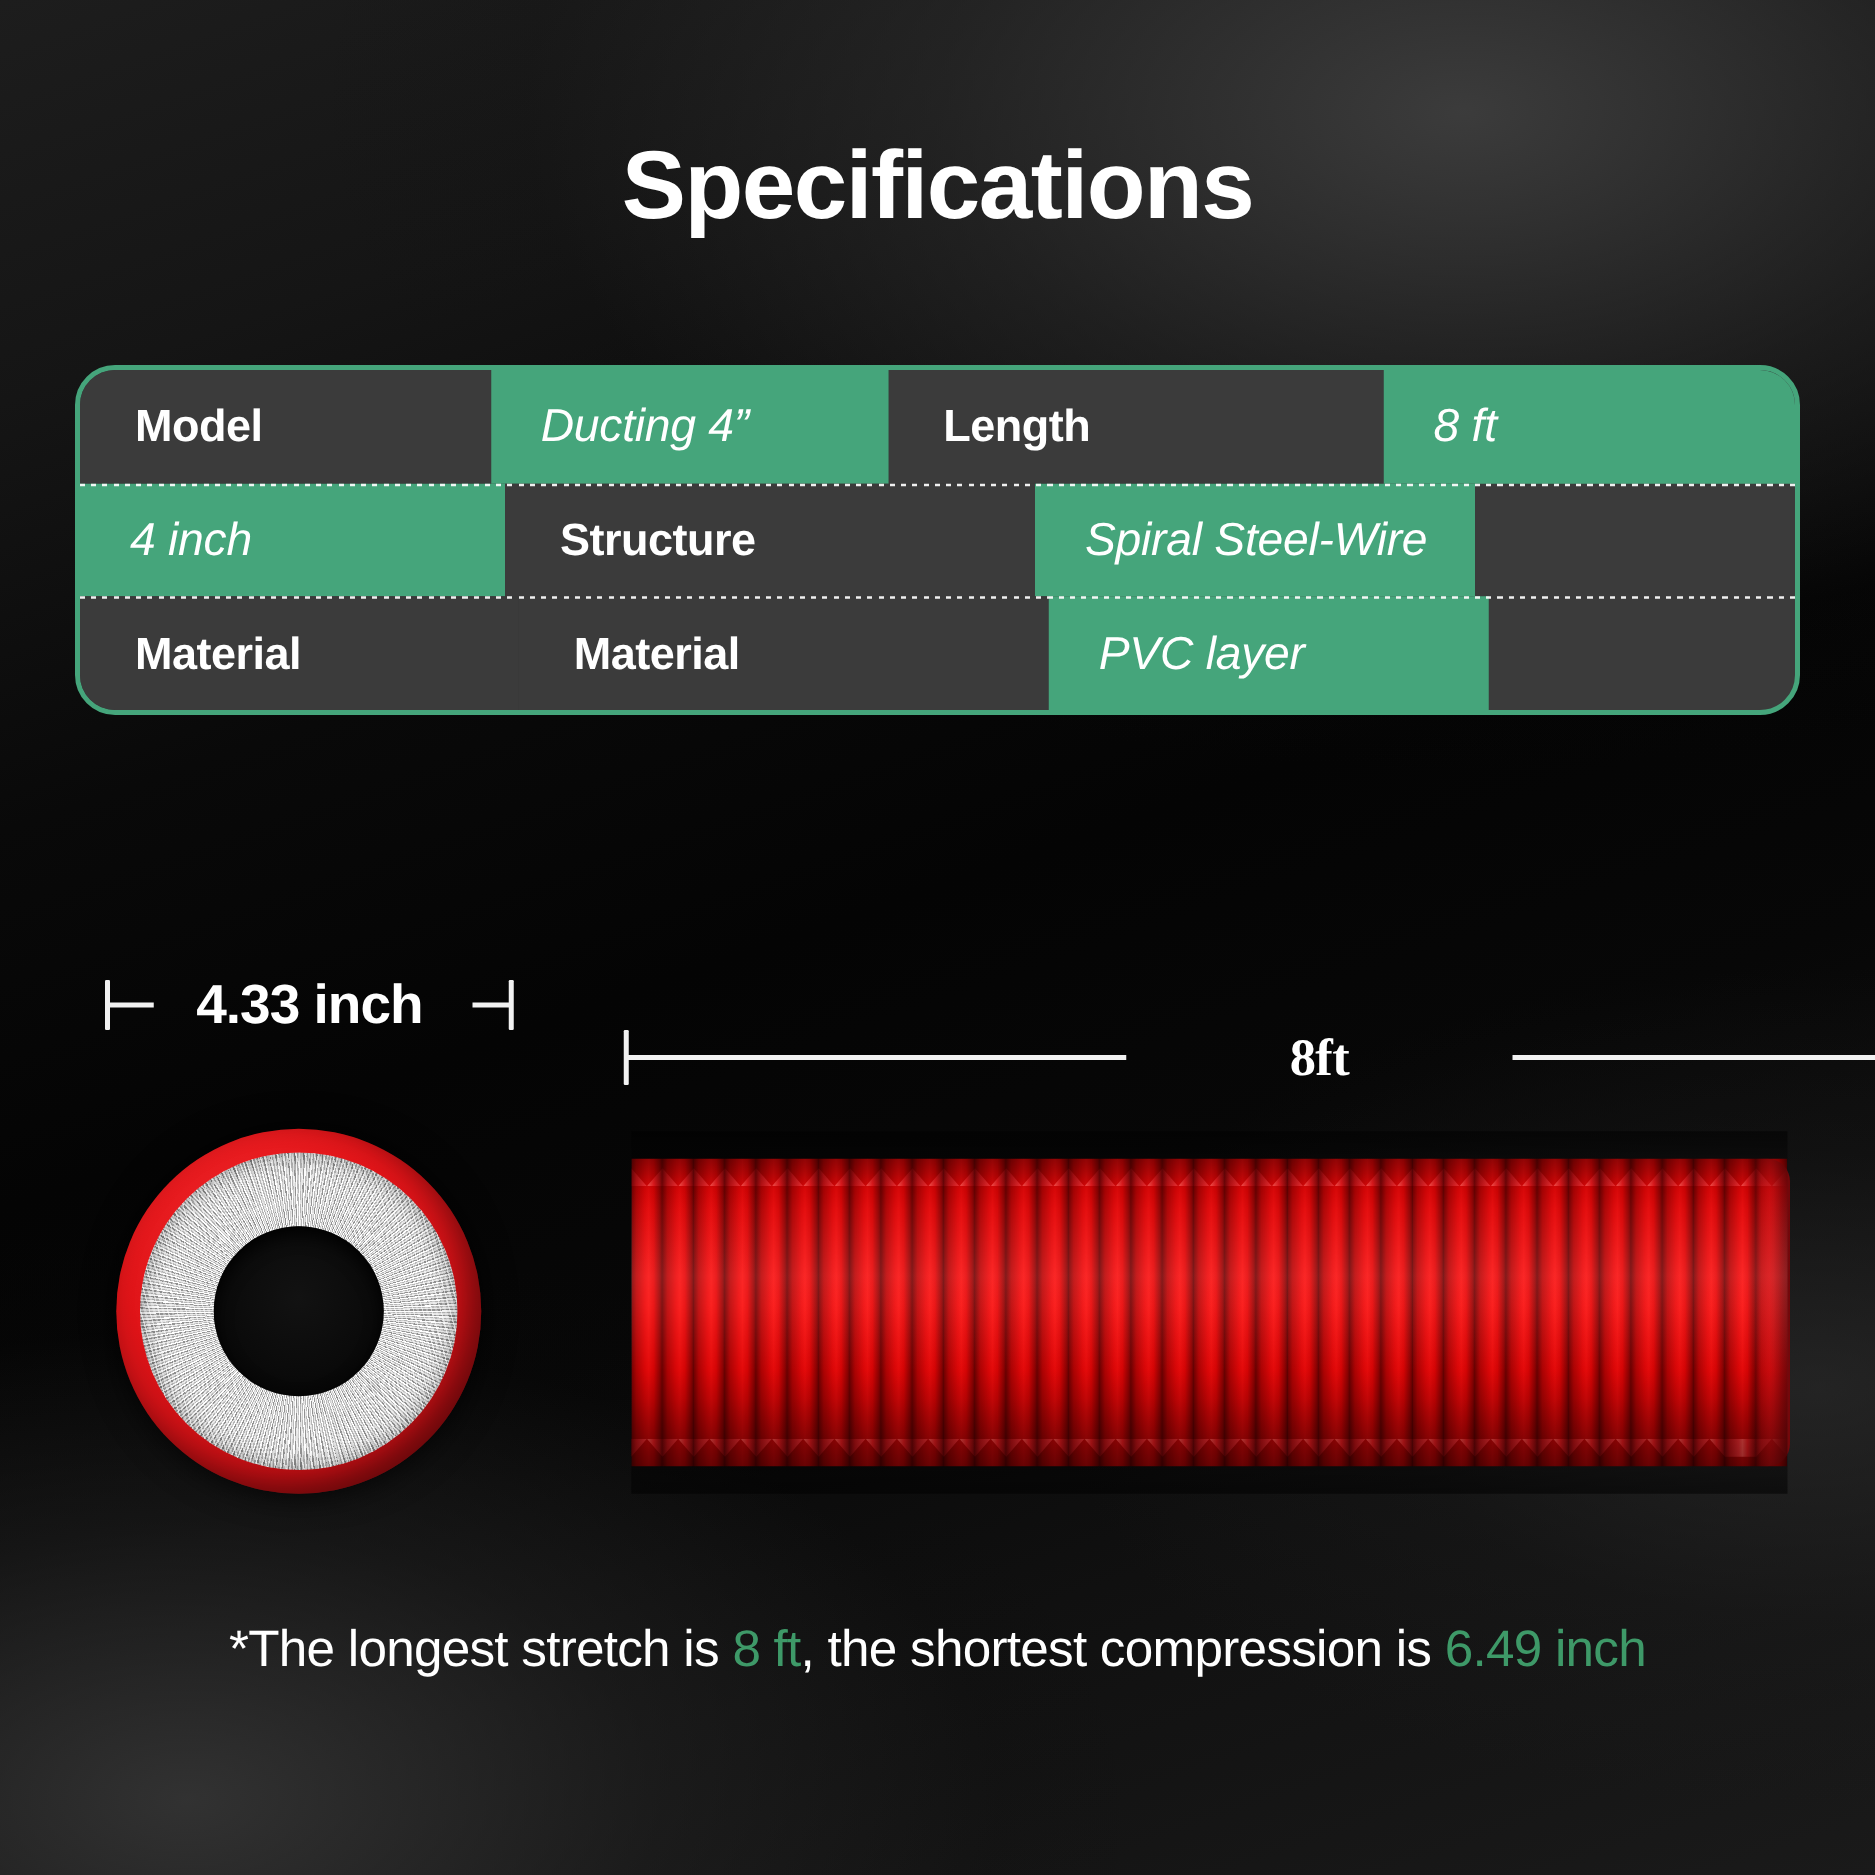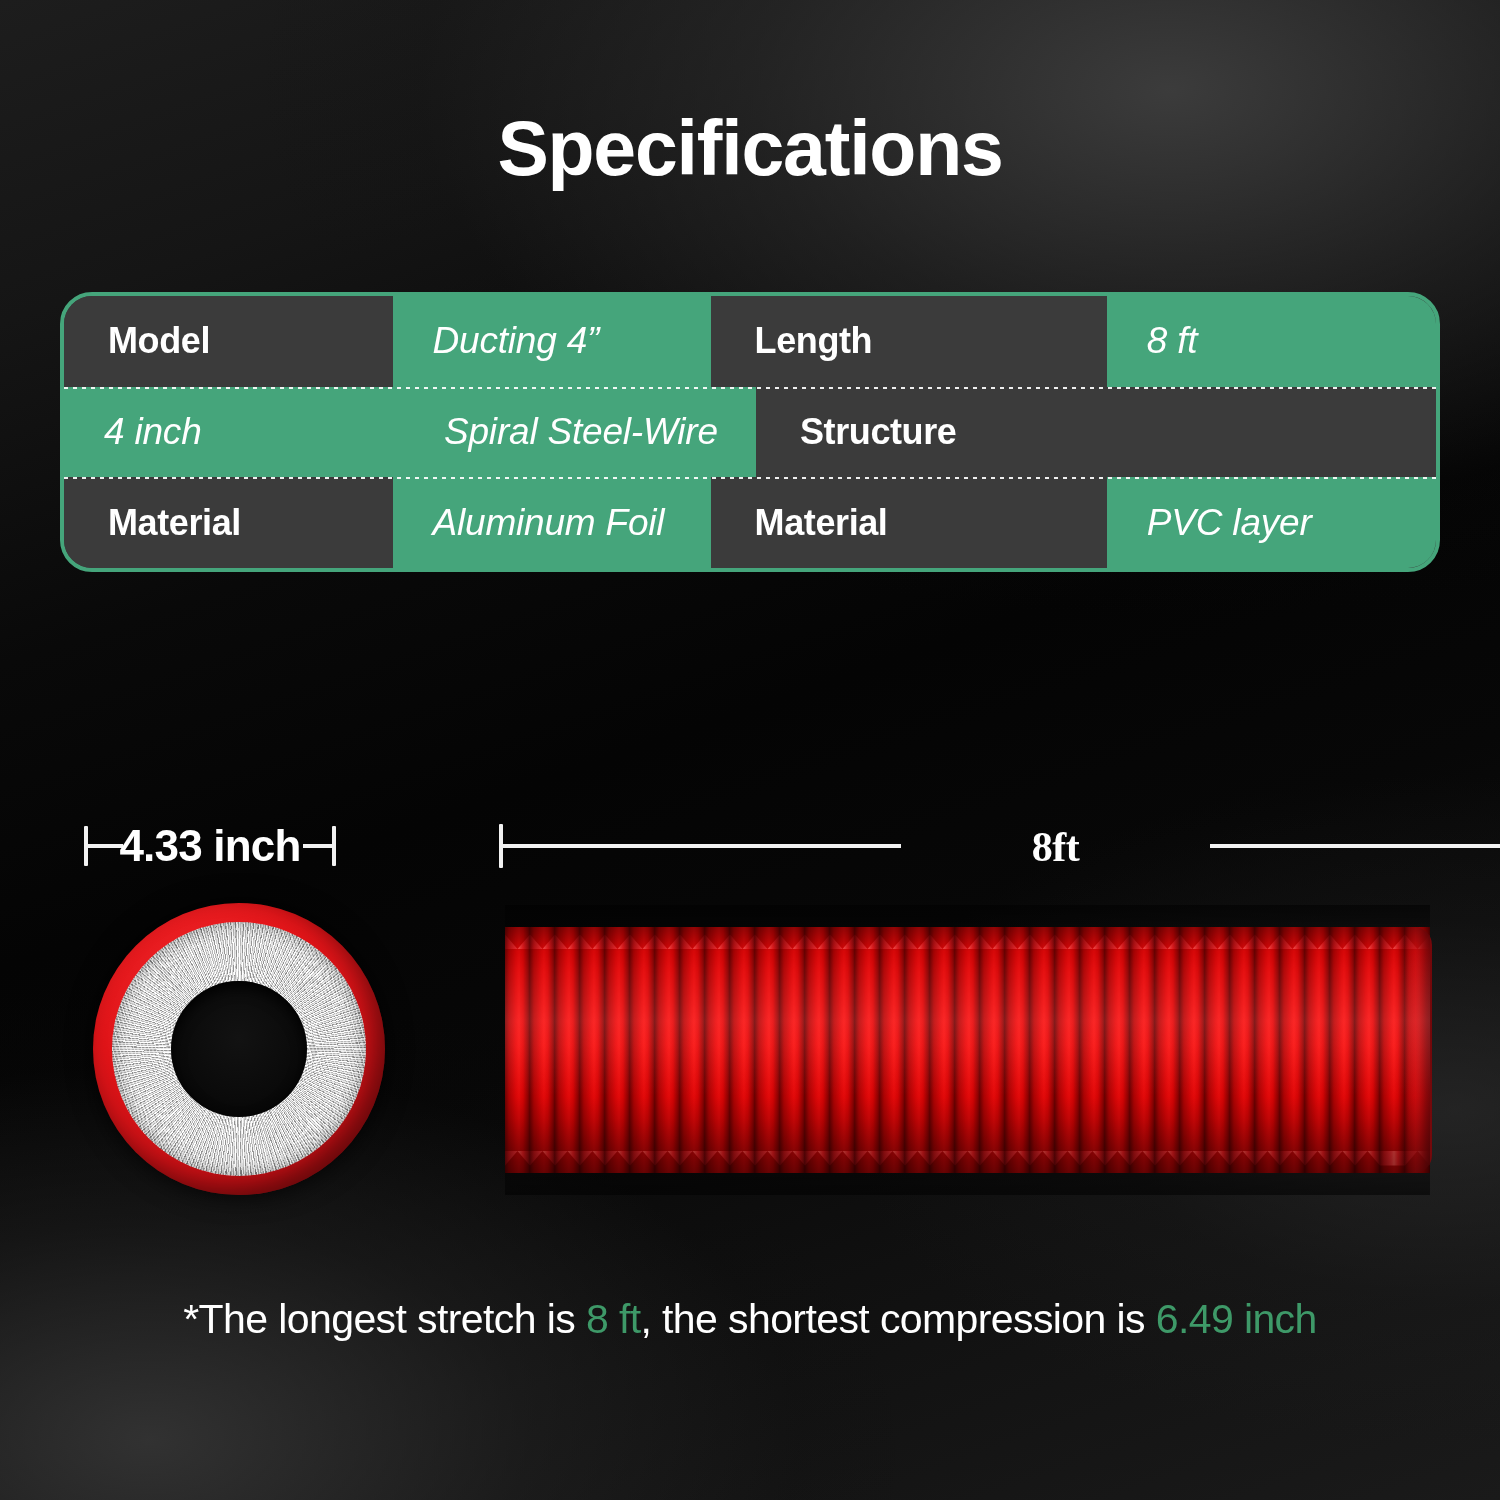--- a/index.html
+++ b/index.html
@@ -91,22 +91,22 @@
   }
   .c1 { width: 351px; }
   .c2 { width: 340px; }
   .c3 { width: 424px; }
   .c4 { width: 352px; }
 
   
   .dim-dia {
     position: absolute;
     left: 84px;
-    top: 818px;
-    width: 252px;
+    top: 776px;
+    width: 327px;
     height: 58px;
   }
   .dim-dia .cap {
     position: absolute;
     top: 8px;
     width: 4px;
     height: 40px;
     background: #f2f2f2;
     border-radius: 1px;
   }
@@ -341,27 +341,26 @@
 
     <div class="spec-row">
       <div class="cell cell-label c1">Model</div>
       <div class="cell cell-value c2">Ducting 4”</div>
       <div class="cell cell-label c3">Length</div>
       <div class="cell cell-value c4">8 ft</div>
     </div>
 
     <div class="spec-row">
       <div class="cell cell-value c2">4 inch</div>
+      <div class="cell cell-label c3">Structure</div>
       <div class="cell cell-value c4">Spiral Steel-Wire</div>
-      <div class="cell cell-label c3">Structure</div>
     </div>
 
     <div class="spec-row">
       <div class="cell cell-label c1">Material</div>
-      <div class="cell cell-value c2">Aluminum Foil</div>
       <div class="cell cell-label c3">Material</div>
       <div class="cell cell-value c4">PVC layer</div>
     </div>
 
   </div>
 
   <div class="dim-dia">
     <div class="cap cap-l"></div>
     <div class="bar bar-l"></div>
     <div class="bar bar-r"></div>

